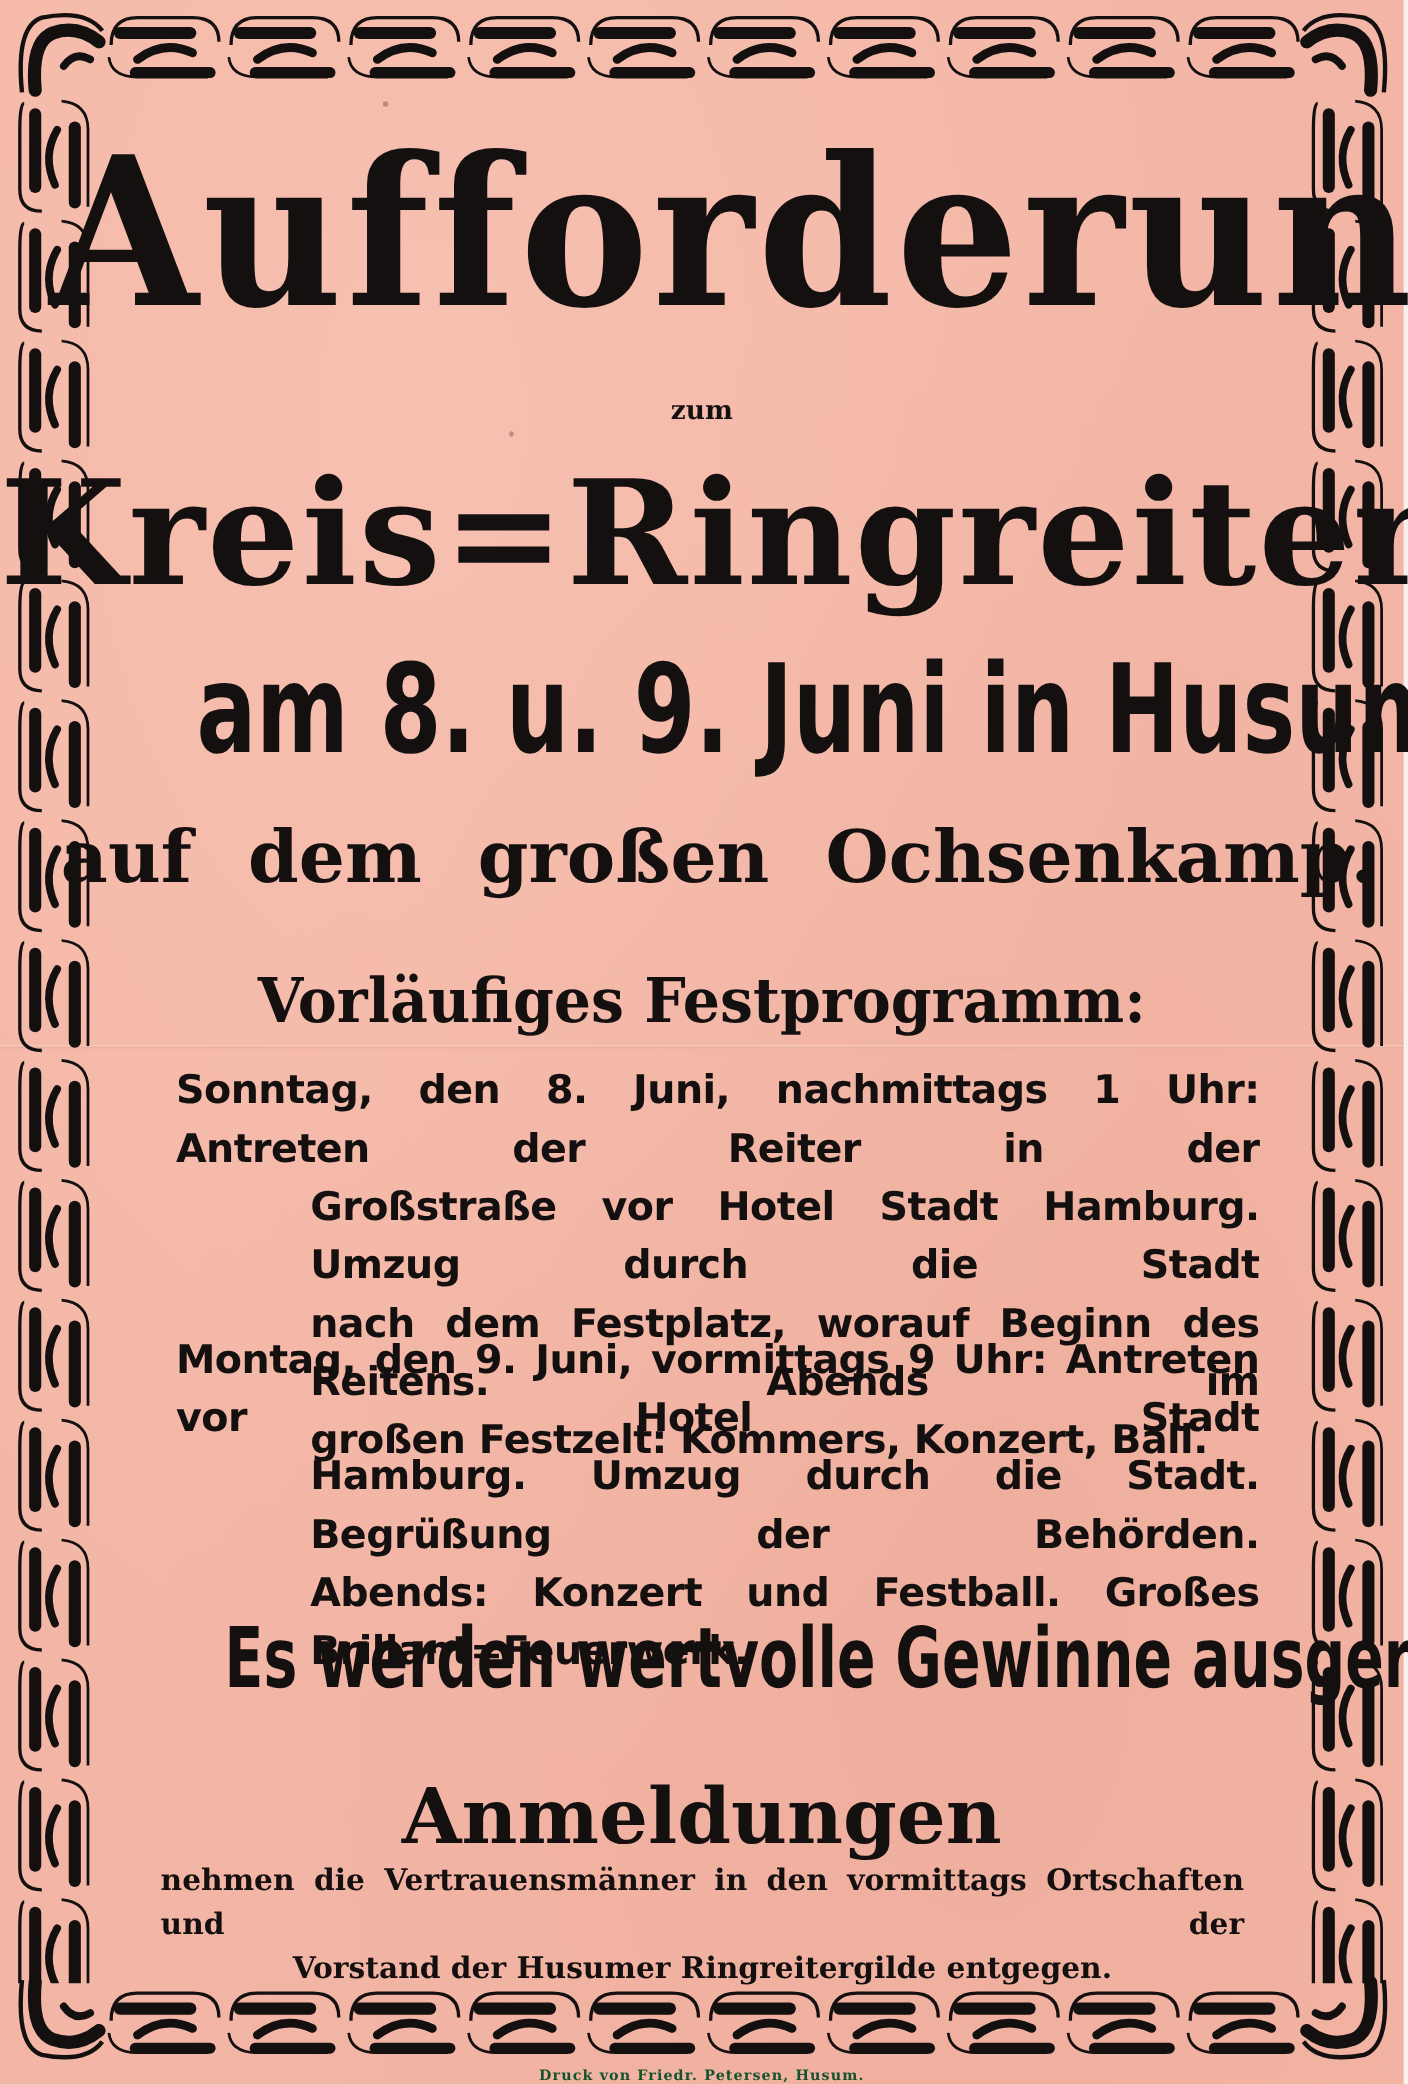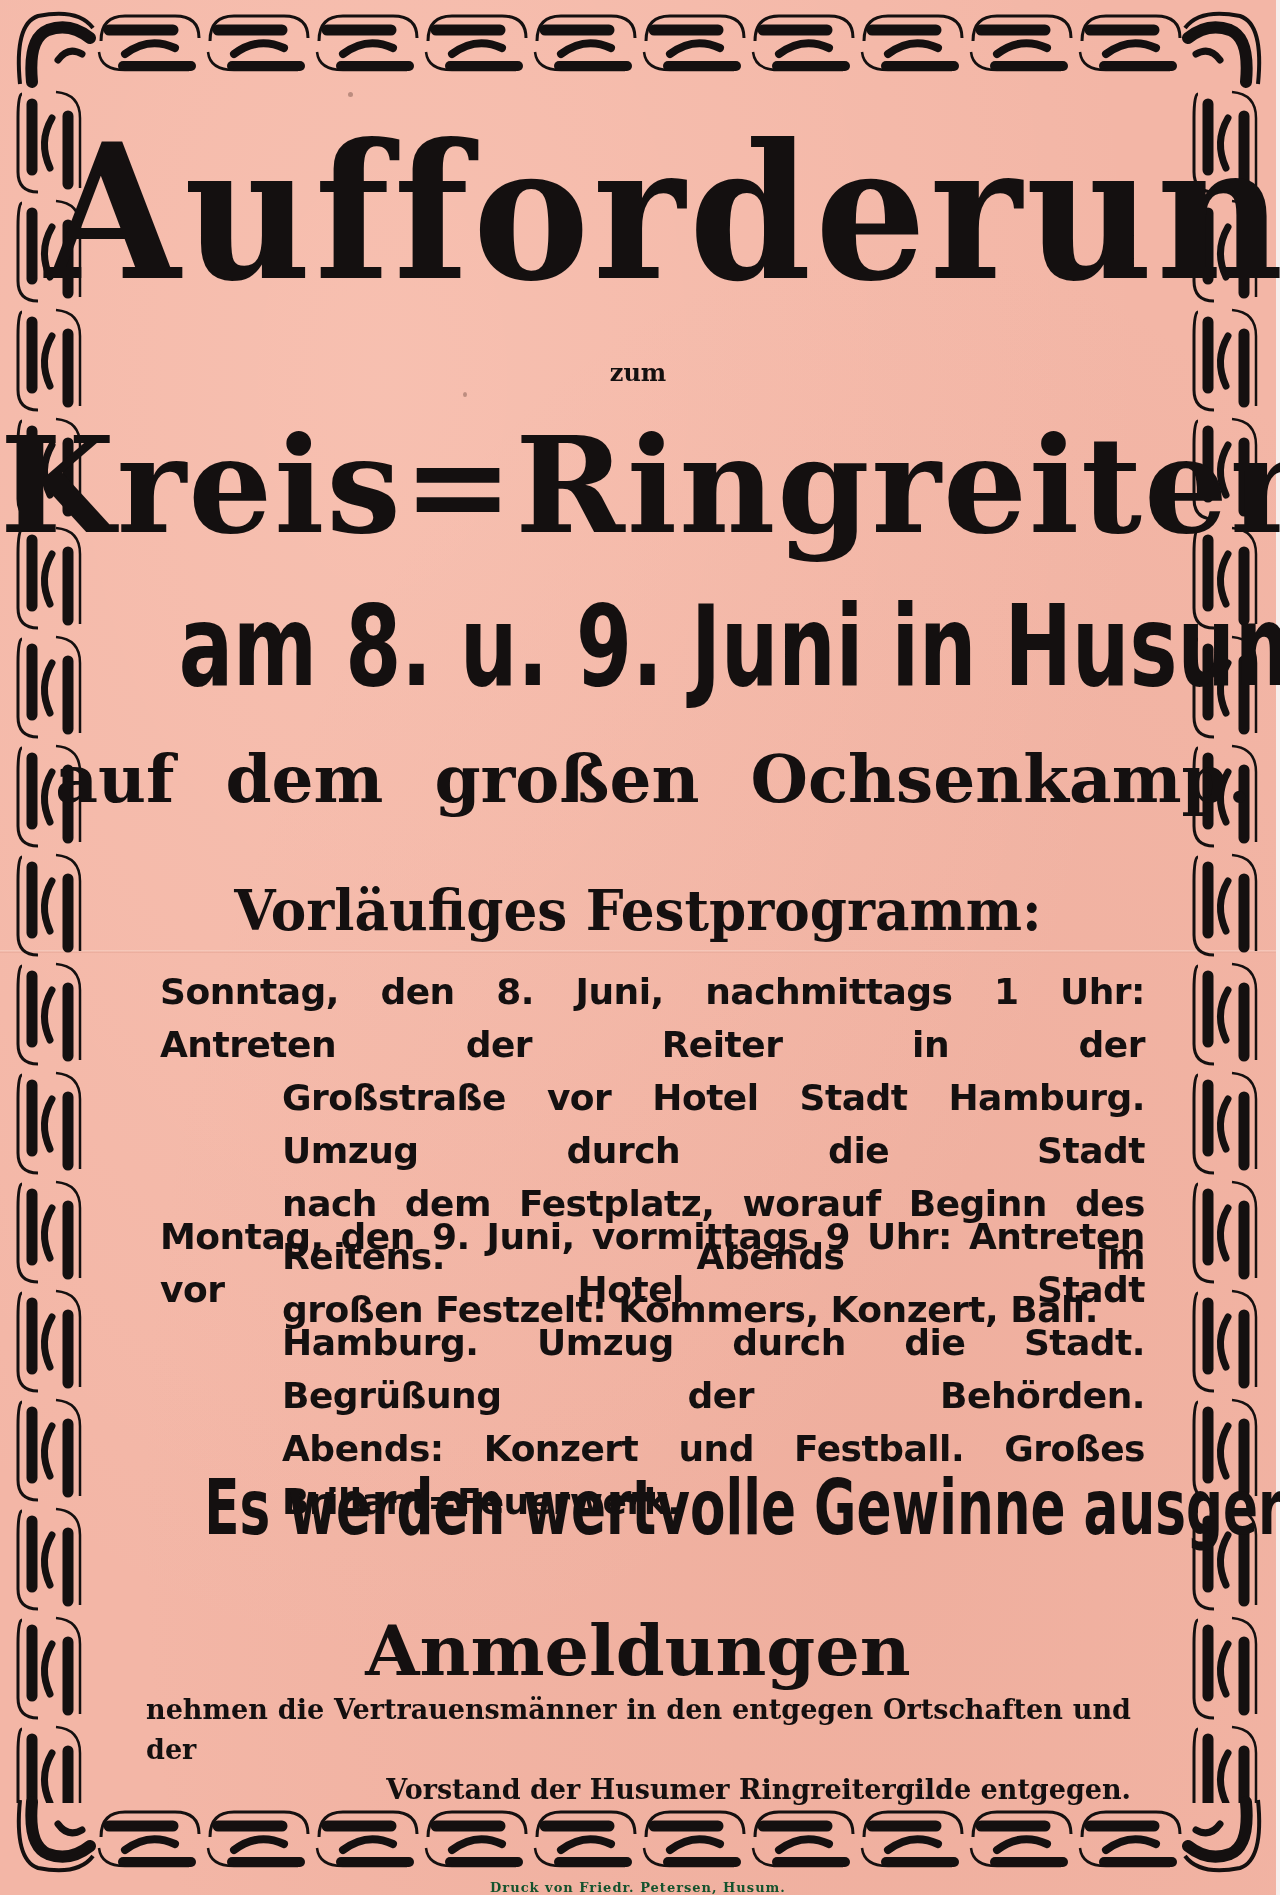--- a/index.html
+++ b/index.html
@@ -77,21 +77,21 @@
   }
   .anmeld {
     top: 1616px; font-size: 70px; font-weight: bold; line-height: 1;
     font-family: "DejaVu Serif", serif;
   }
   .anmeld-text {
     position: absolute; left: 146px; width: 985px; top: 1690px;
     font-family: "DejaVu Serif", serif; font-weight: bold; font-size: 27px; line-height: 40px;
   }
   .anmeld-text .l1 { display: block; text-align: justify; text-align-last: justify; }
-  .anmeld-text .l2 { display: block; text-align: right; }
+  .anmeld-text .l2 { display: block; text-align: center; }
   .printer {
     top: 1880px; font-size: 13px; font-weight: bold; font-family: "DejaVu Serif", serif;
     letter-spacing: 1px; color: #14532d;
   }
   .speck { position: absolute; border-radius: 50%; background: rgba(80,50,40,0.35); }
 </style>
 </head>
 <body>
 
 <div class="paper"></div>
@@ -513,19 +513,19 @@
 
 <div class="schedule sched-2 sched-entry">
   <span class="lead">Montag, den 9. Juni, vormittags 9 Uhr: Antreten vor Hotel Stadt</span>
   <span class="cont">Hamburg. Umzug durch die Stadt. Begrüßung der Behörden.</span>
   <span class="cont">Abends: Konzert und Festball. Großes Brillant=Feuerwerk.</span>
 </div>
 
 <div class="line prizes">Es werden wertvolle Gewinne ausgeritten.</div>
 <div class="line anmeld">Anmeldungen</div>
 <div class="anmeld-text">
-  <span class="l1">nehmen die Vertrauensmänner in den entgegen Ortschaften und der</span>
+  <span class="l1">nehmen die Vertrauensmänner in den vormittags Ortschaften und der</span>
   <span class="l2">Vorstand der Husumer Ringreitergilde entgegen.</span>
 </div>
 <div class="line printer">Druck von Friedr. Petersen, Husum.</div>
 
 <div class="speck" style="left:348px;top:92px;width:5px;height:5px"></div>
 <div class="speck" style="left:463px;top:392px;width:4px;height:5px"></div>
 
 </body></html>

